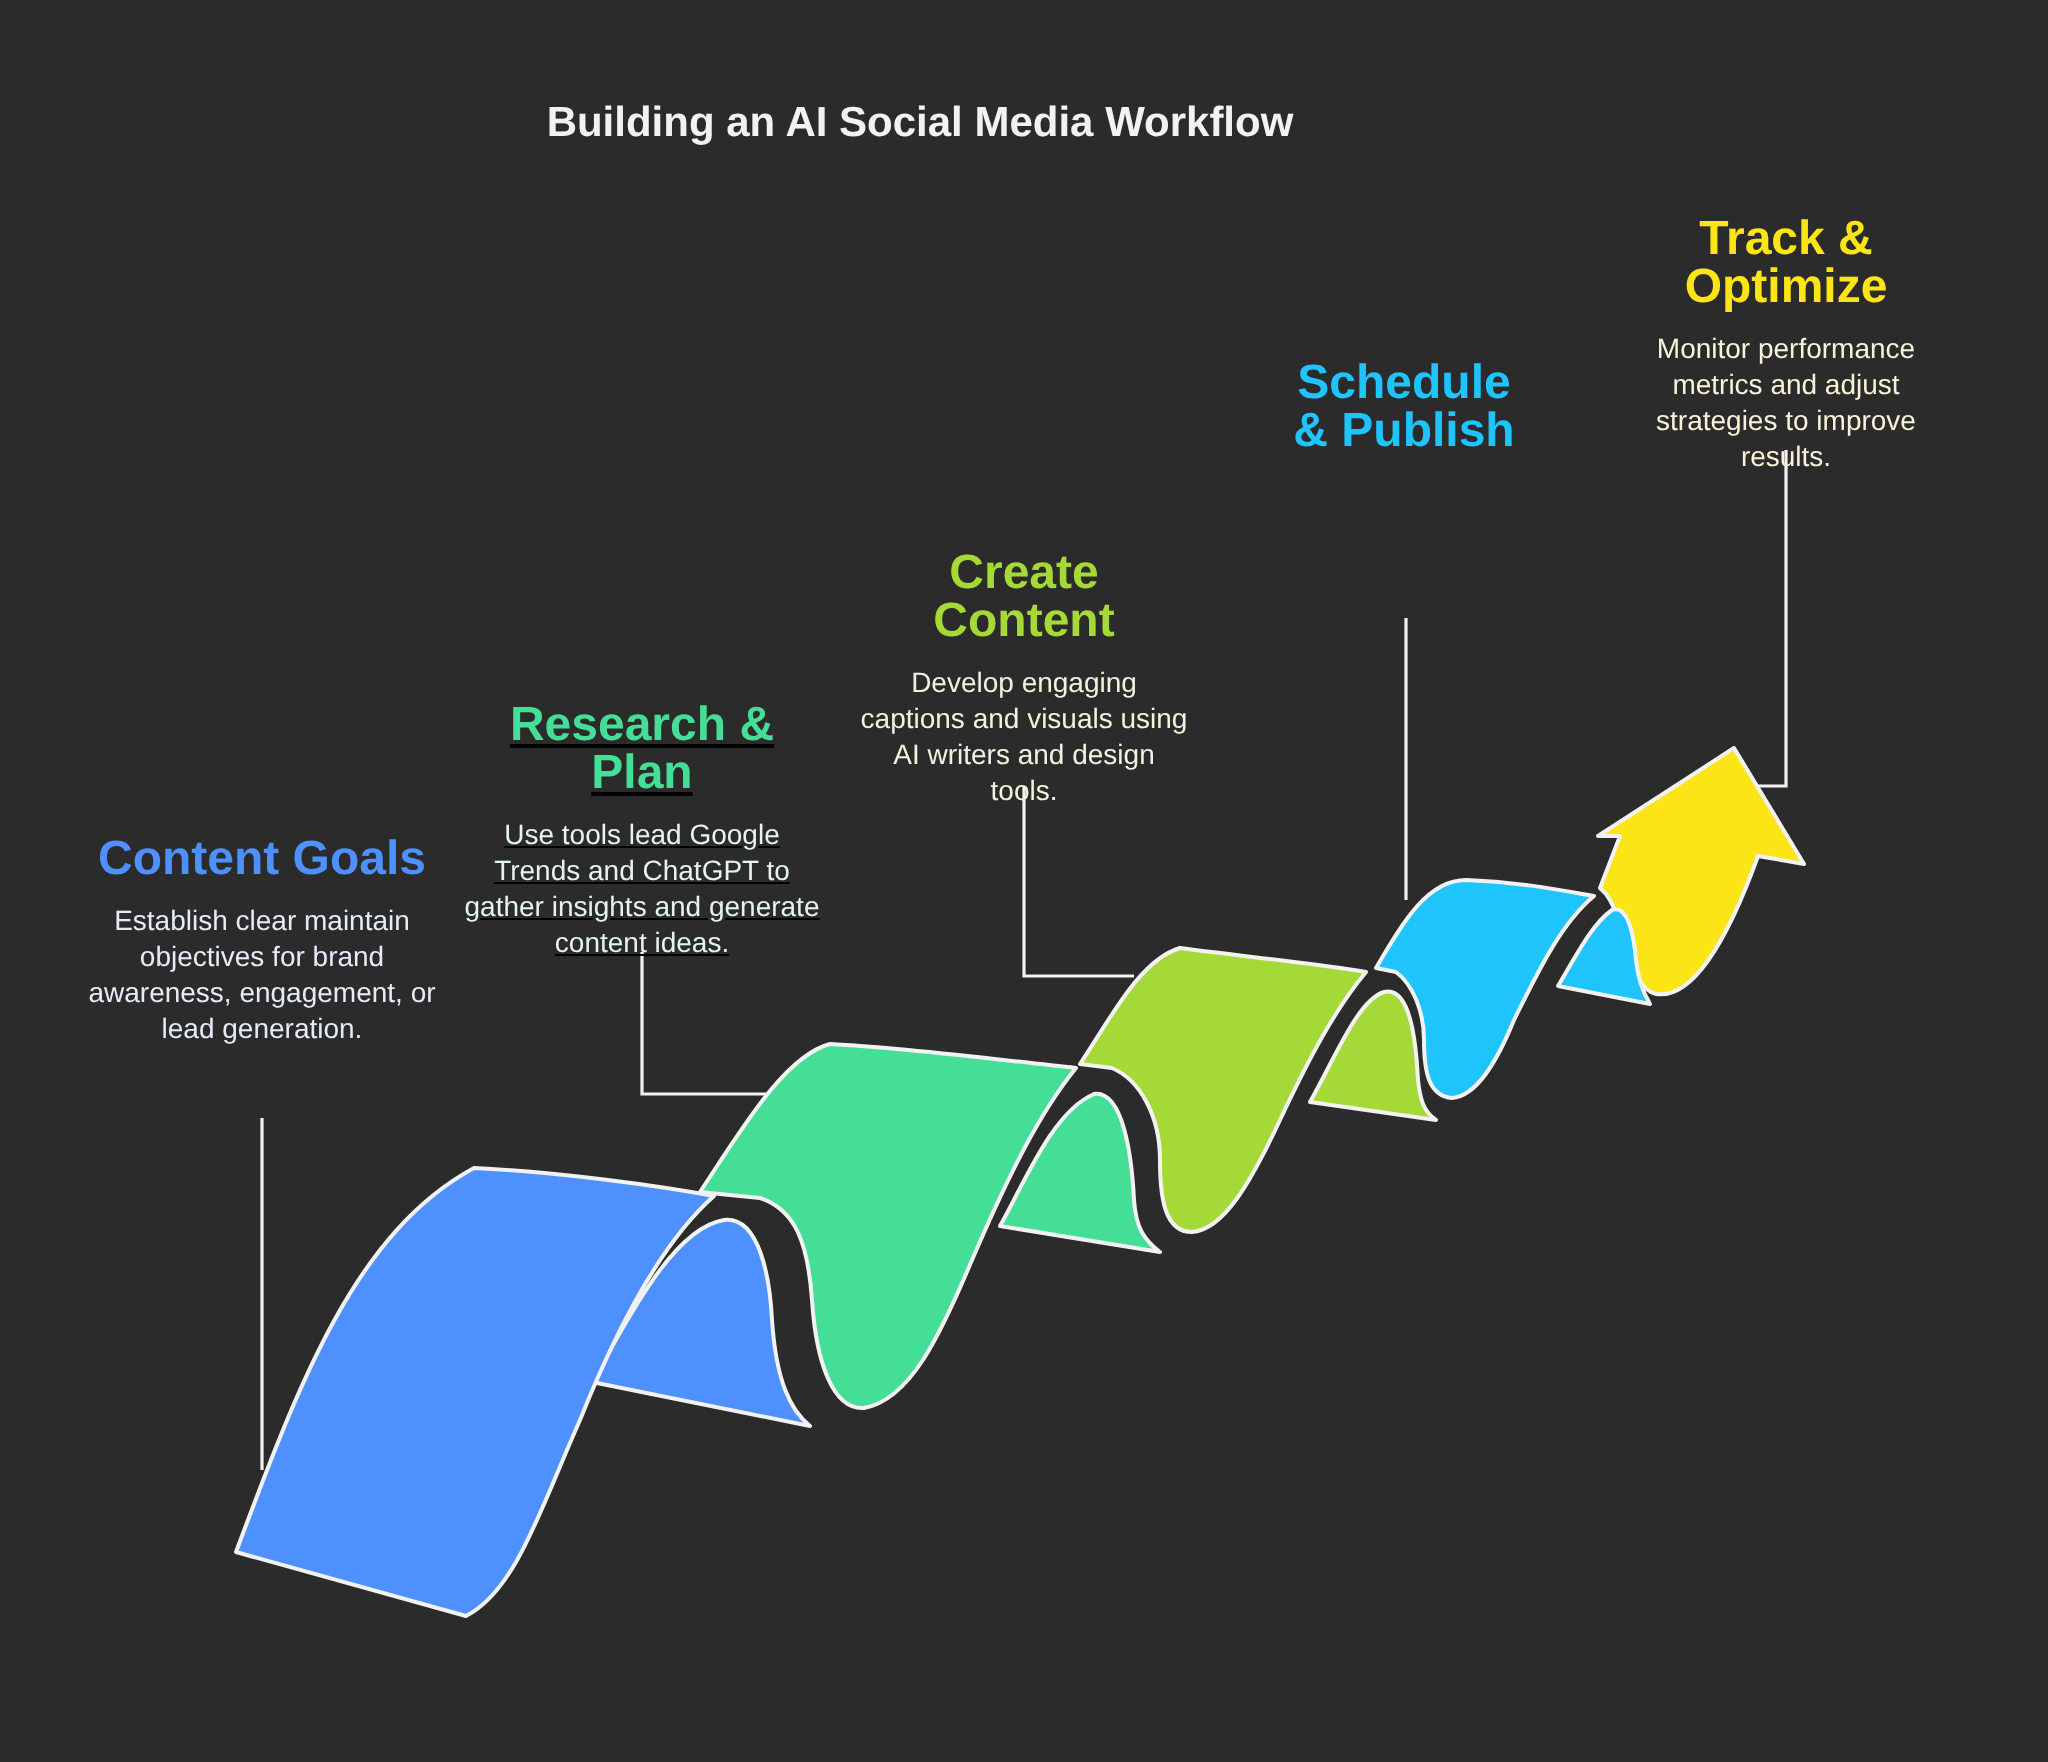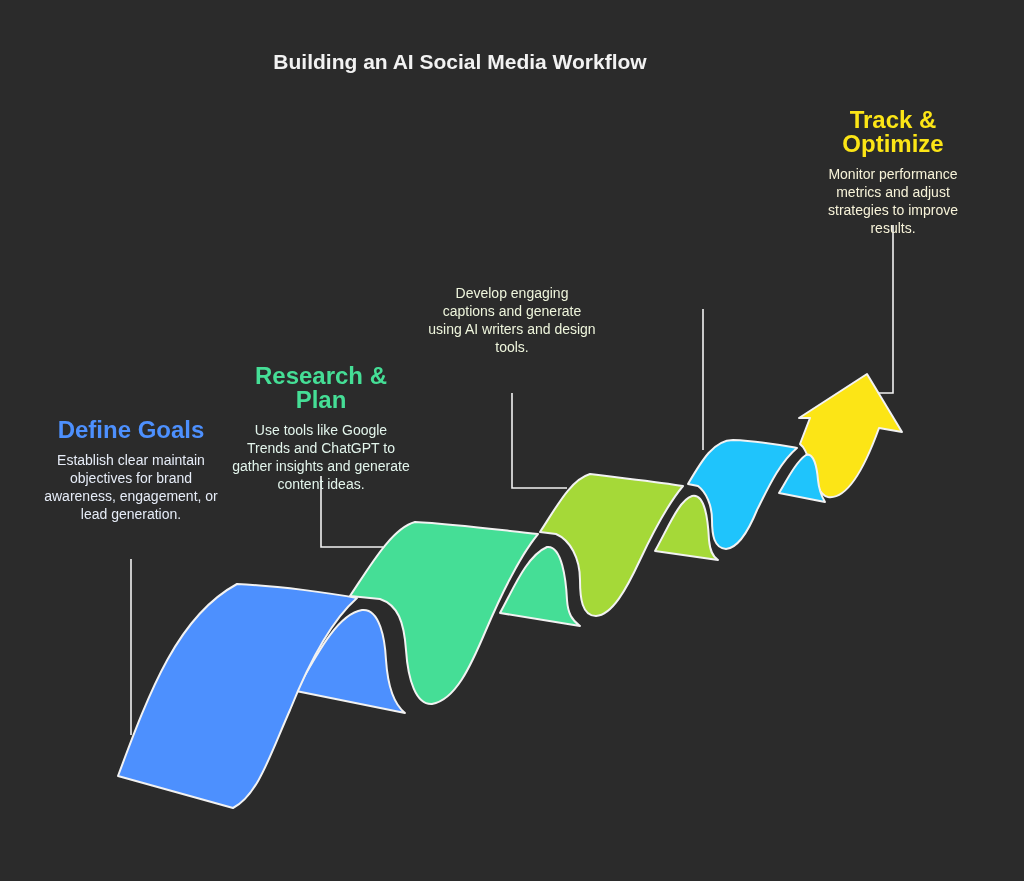--- a/index.html
+++ b/index.html
@@ -77,32 +77,34 @@
     <path fill="#4d90fe" d="M296,691 C318,652 338,614 362,610 C380,608 385,640 386,660 C388,690 395,705 405,713 Z"></path>
 
     <path fill="#4d90fe" d="M118,776 C150,690 178,616 237,584
          C280,586 330,593 357,598
          C332,620 310,660 290,710
          C270,755 258,795 233,808 Z"></path>
   </g>
 </svg>
 
 <div class="step" style="left:40px; top:418px; width:182px;">
-  <div class="step-title" style="color:#4d90fe;">Define Goals</div>
+  <div class="step-title" style="color:#4d90fe;">Content Goals</div>
   <div class="step-desc" style="color:#e6ecf7;">Establish clear maintain objectives for brand awareness, engagement, or lead generation.</div>
 </div>
 
-<div class="step" style="left:232px; top:364px; width:178px;">
+<div class="step" style="left:232px; top:351px; width:178px;text-decoration:underline;">
   <div class="step-title" style="color:#45de96;">Research &amp; Plan</div>
-  <div class="step-desc" style="color:#e3f5ec;">Use tools like Google Trends and ChatGPT to gather insights and generate content ideas.</div>
+  <div class="step-desc" style="color:#e3f5ec;">Use tools lead Google Trends and ChatGPT to gather insights and generate content ideas.</div>
 </div>
 
 <div class="step" style="left:428px; top:275px; width:168px;">
-  <div class="step-desc" style="color:#eef5dc;">Develop engaging captions and generate using AI writers and design tools.</div>
+  <div class="step-title" style="color:#a5d938;">Create Content</div>
+  <div class="step-desc" style="color:#eef5dc;">Develop engaging captions and visuals using AI writers and design tools.</div>
 </div>
 
 <div class="step" style="left:612px; top:180px; width:180px;">
+  <div class="step-title" style="color:#1fc4fc; padding:0 30px;">Schedule &amp; Publish</div>
 </div>
 
 <div class="step" style="left:806px; top:108px; width:174px;">
   <div class="step-title" style="color:#fce516;">Track &amp; Optimize</div>
   <div class="step-desc" style="color:#f7f3d9;">Monitor performance metrics and adjust strategies to improve results.</div>
 </div>
 
 </body></html>

